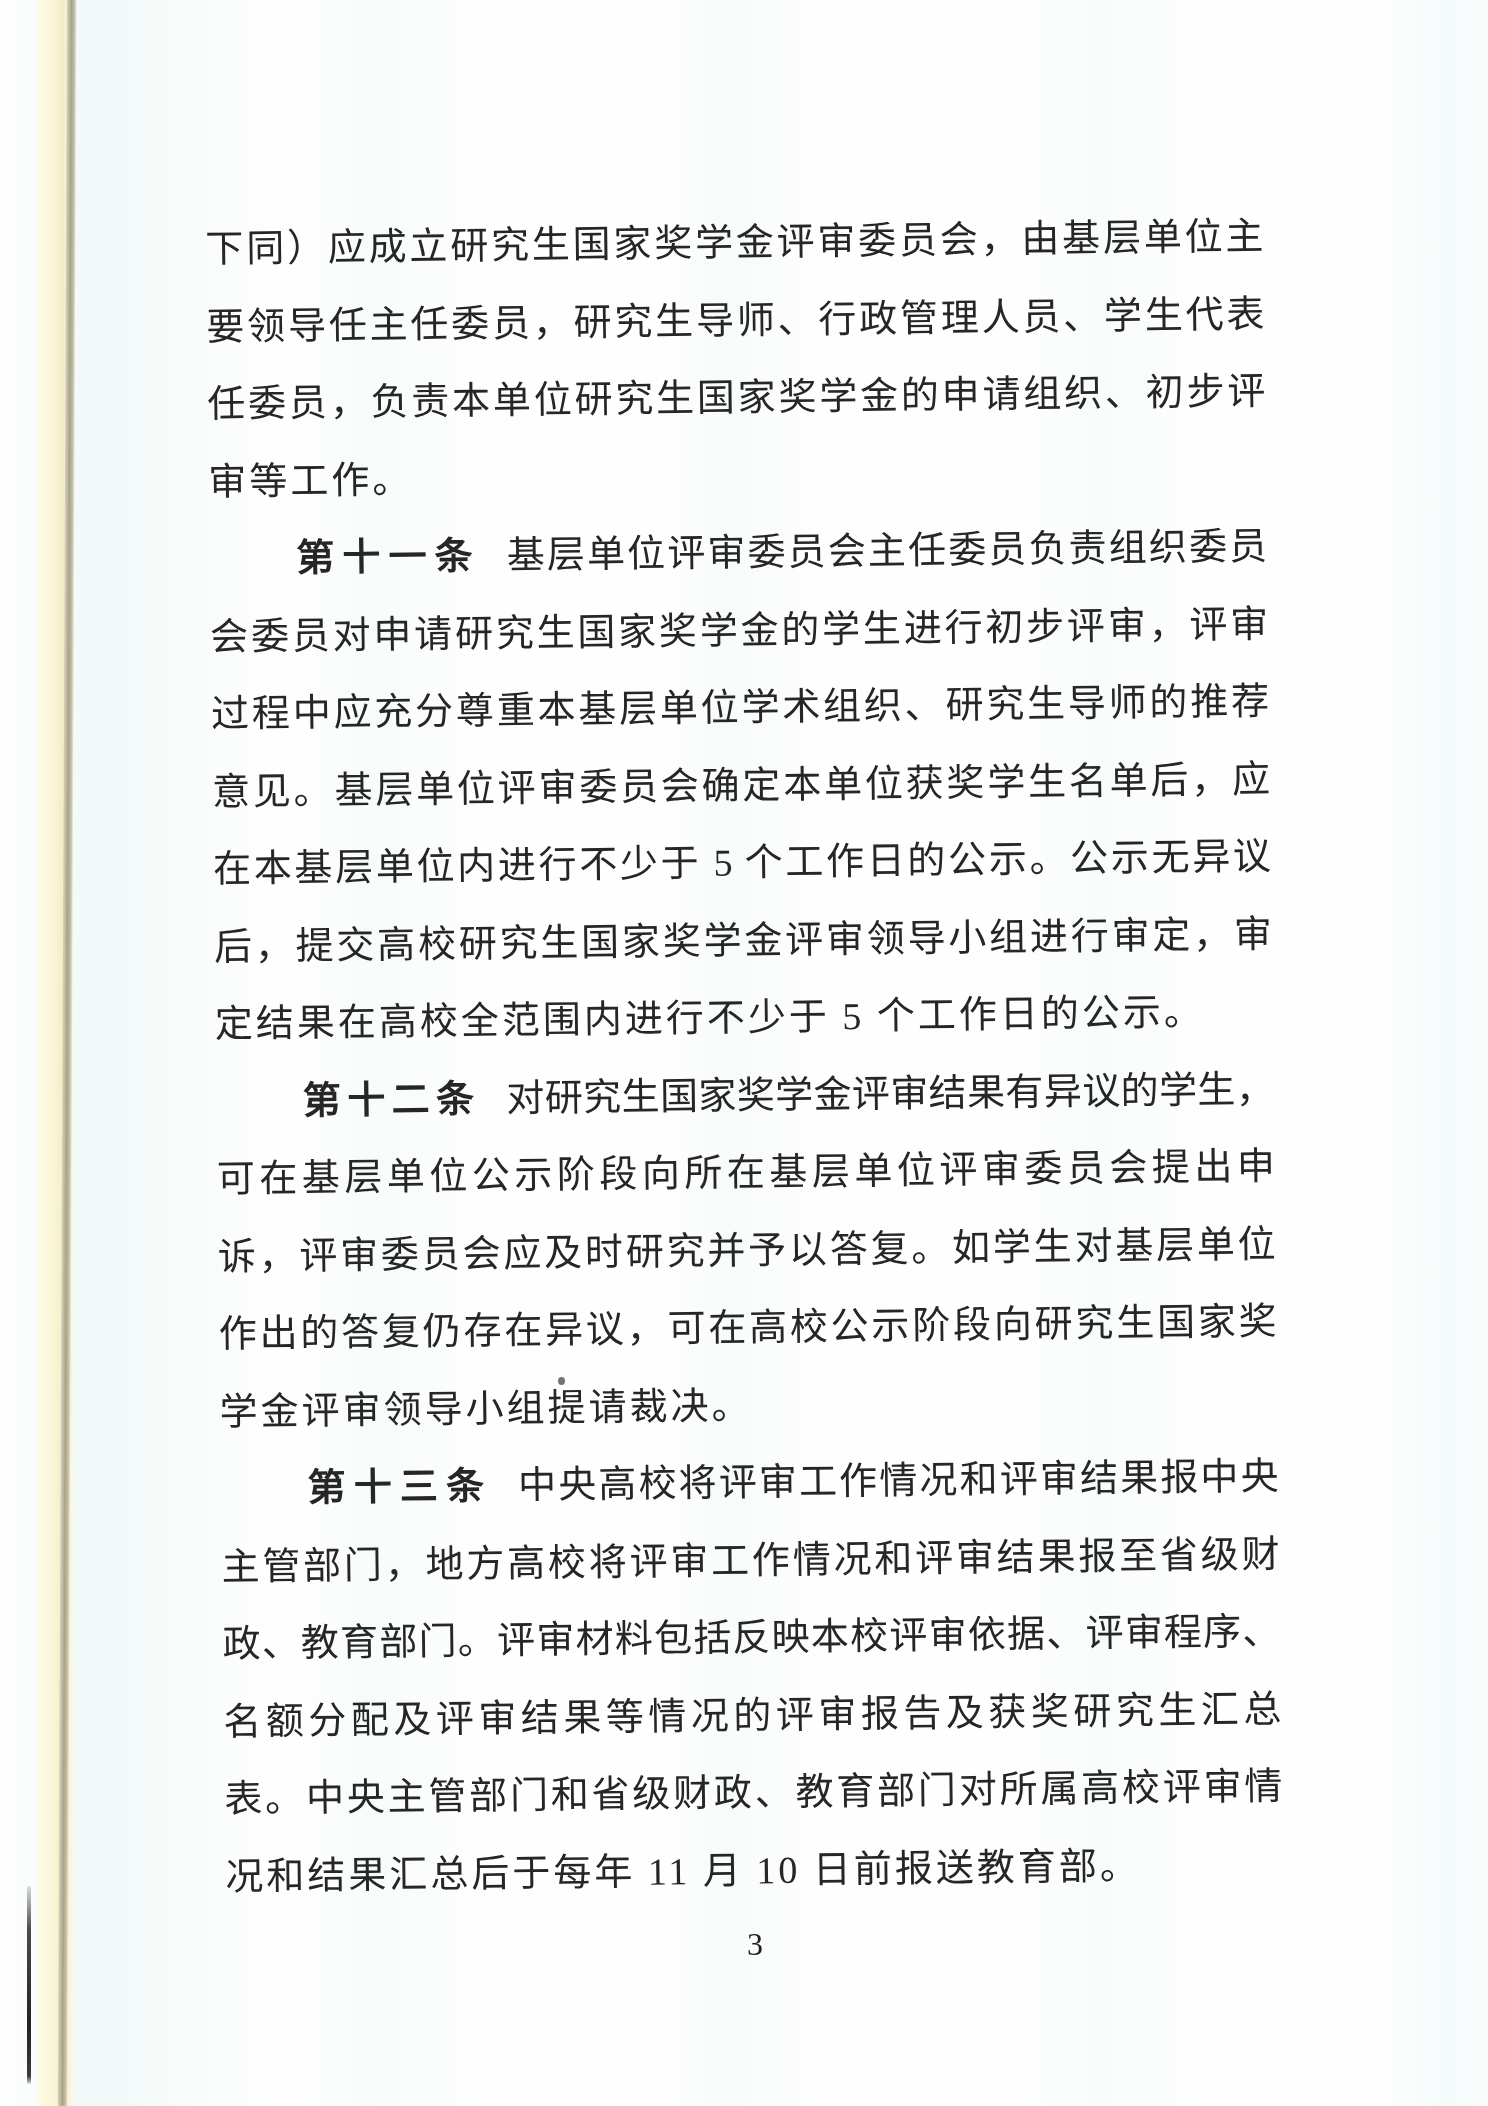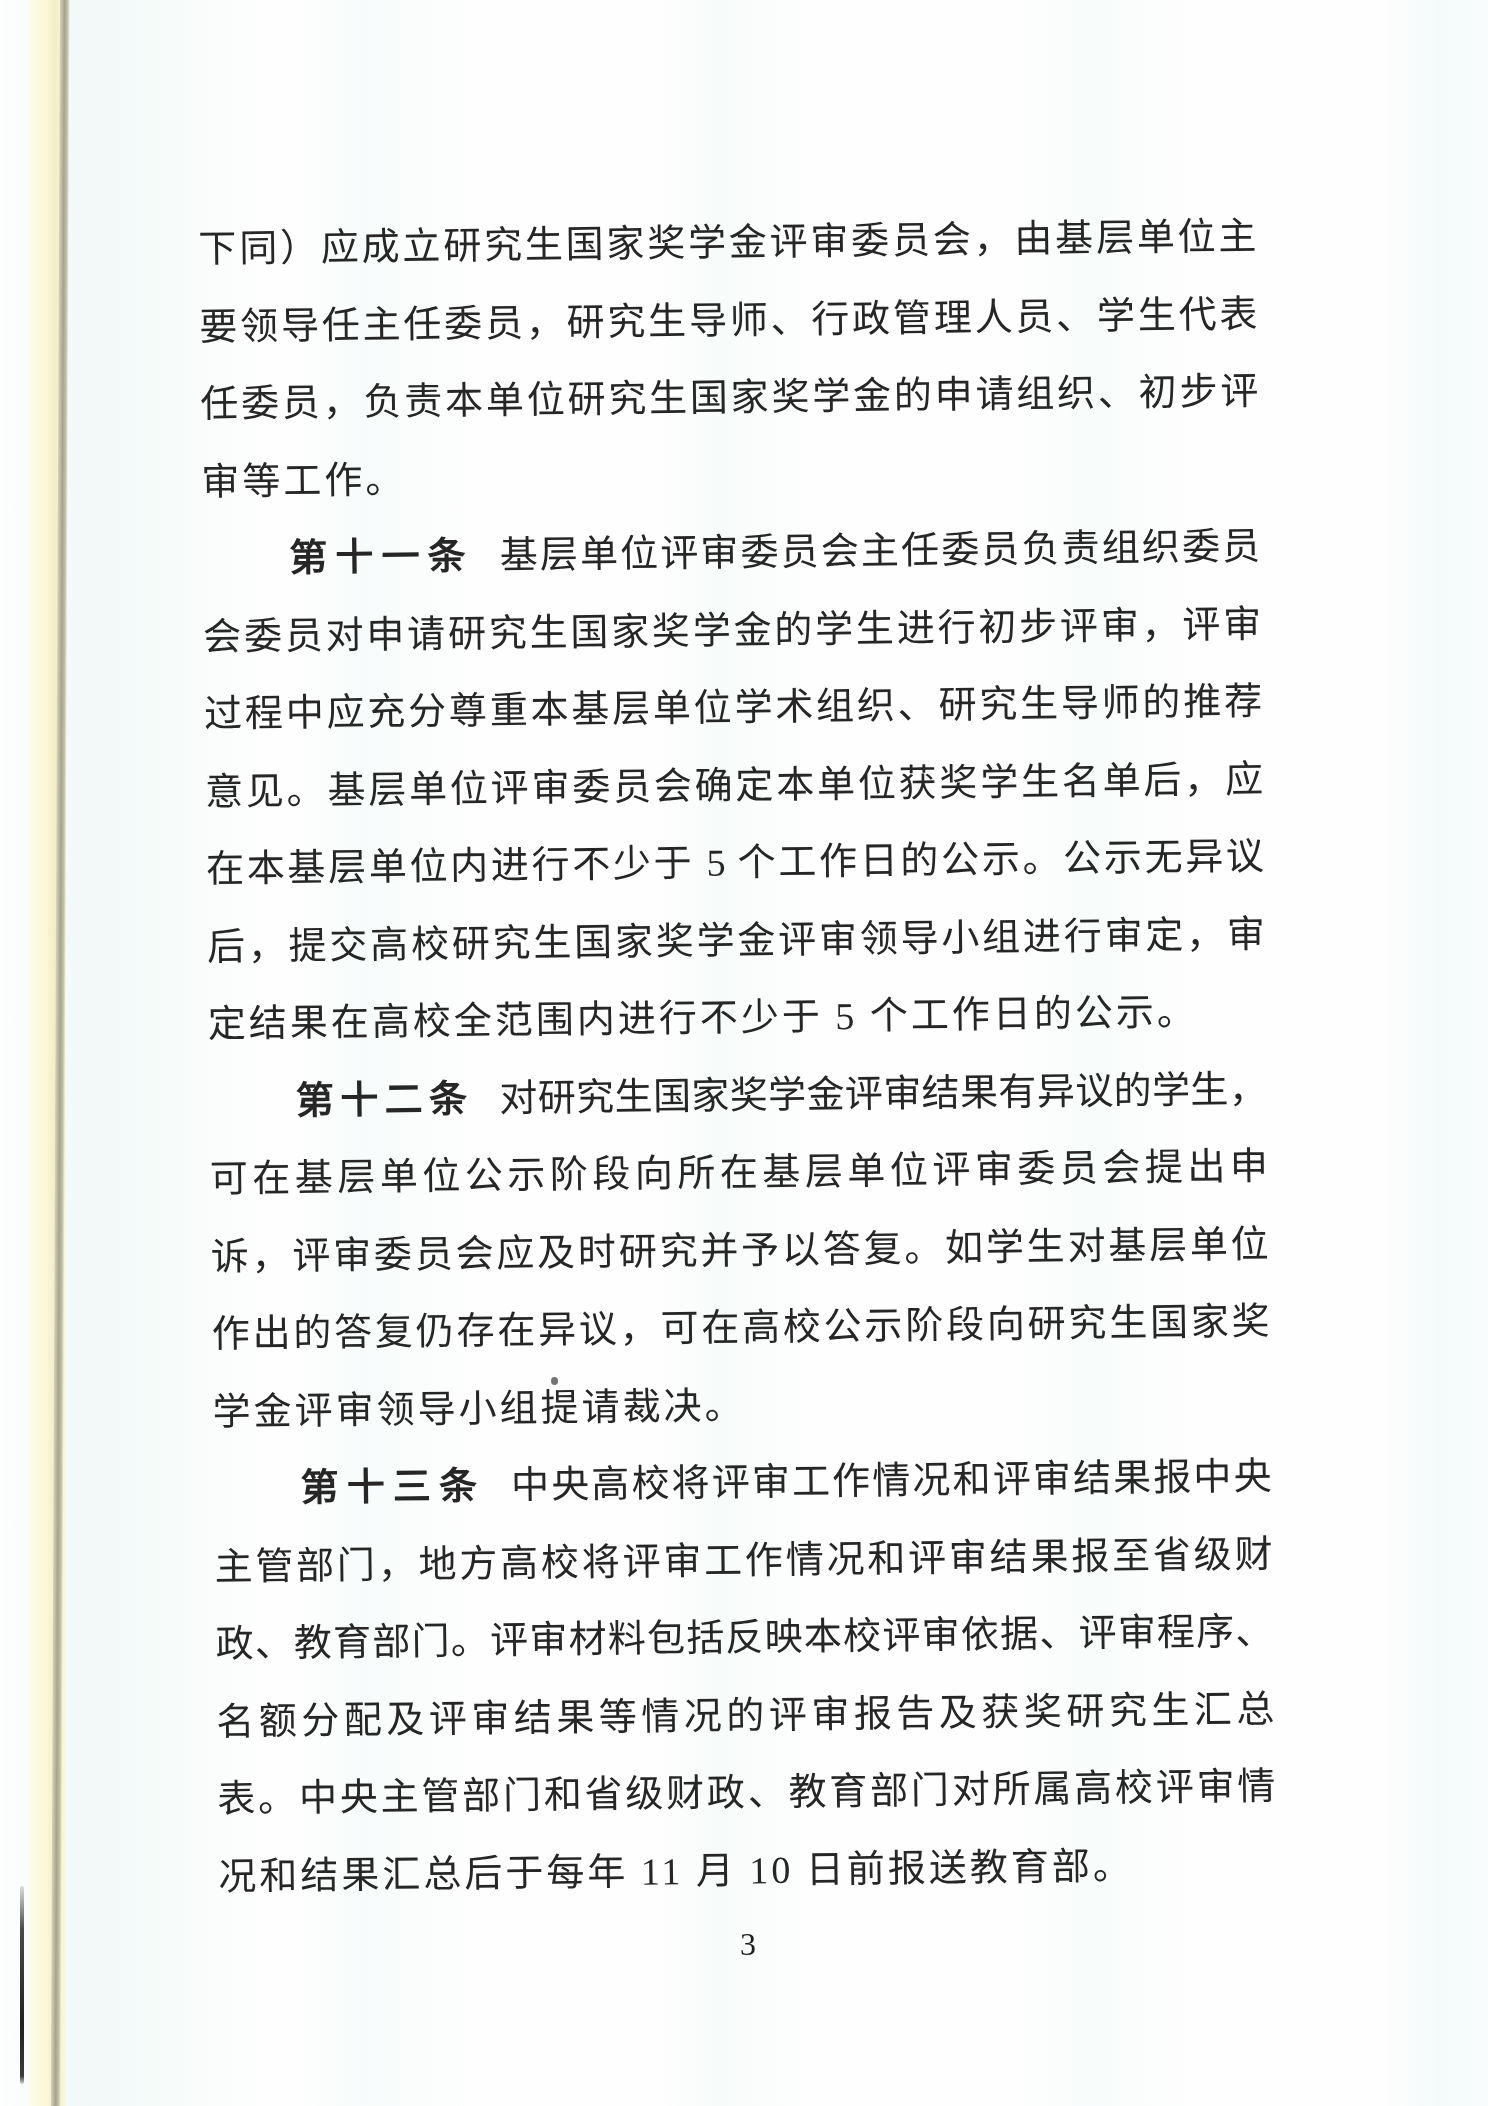--- a/index.html
+++ b/index.html
@@ -1,21 +1,21 @@
 <!DOCTYPE html>
 <html lang="zh-CN"><head>
 <meta charset="utf-8">
 <style>
   html,body{margin:0;padding:0;}
   body{
     width:1488px;height:2106px;position:relative;overflow:hidden;
     background:#fdfefd;
     font-family:"Liberation Serif","DejaVu Serif",serif;
   }
-  .page{position:absolute;inset:0;}
+  .page{position:absolute;inset:0;margin-left:7px;}
 
   
   .streaks{
     position:absolute;inset:0;pointer-events:none;
     background:
       linear-gradient(90deg, rgba(214,236,236,0.00) 0px, rgba(214,236,236,0.30) 90px, rgba(214,236,236,0.10) 200px, rgba(214,236,236,0.00) 260px),
       linear-gradient(90deg, transparent 300px, rgba(222,240,242,0.18) 360px, transparent 470px),
       linear-gradient(90deg, transparent 660px, rgba(216,236,236,0.15) 720px, transparent 810px),
       linear-gradient(90deg, transparent 1020px, rgba(222,240,242,0.15) 1090px, transparent 1190px),
       linear-gradient(90deg, transparent 1380px, rgba(214,236,240,0.22) 1440px, rgba(214,236,240,0.10) 1488px);

